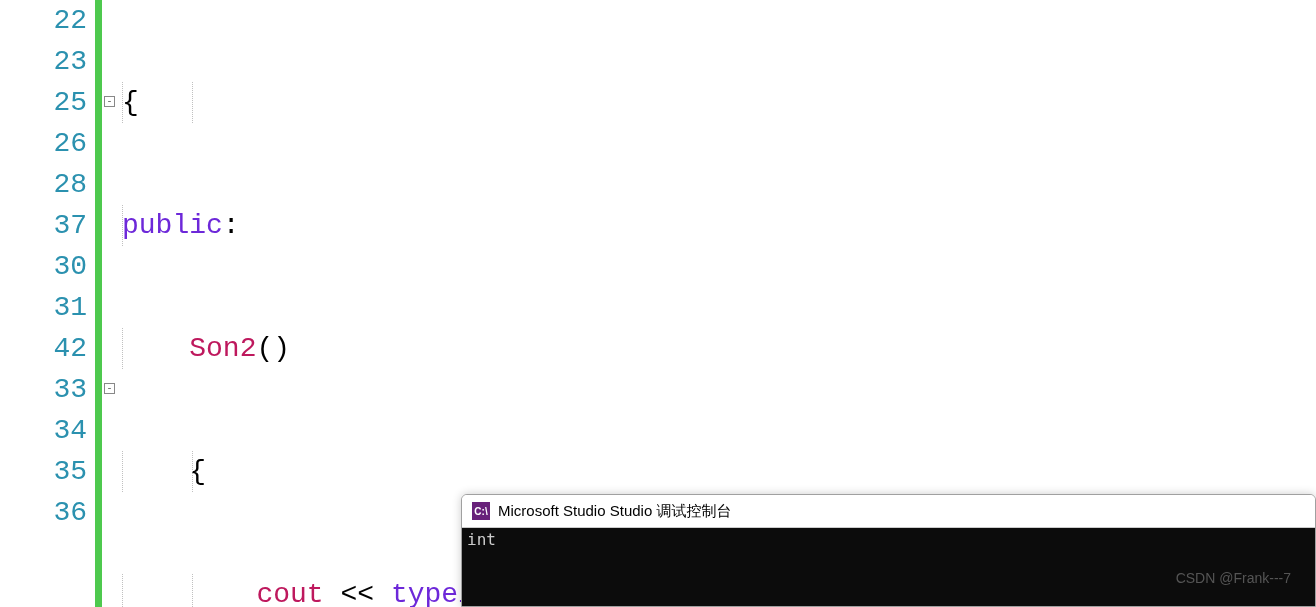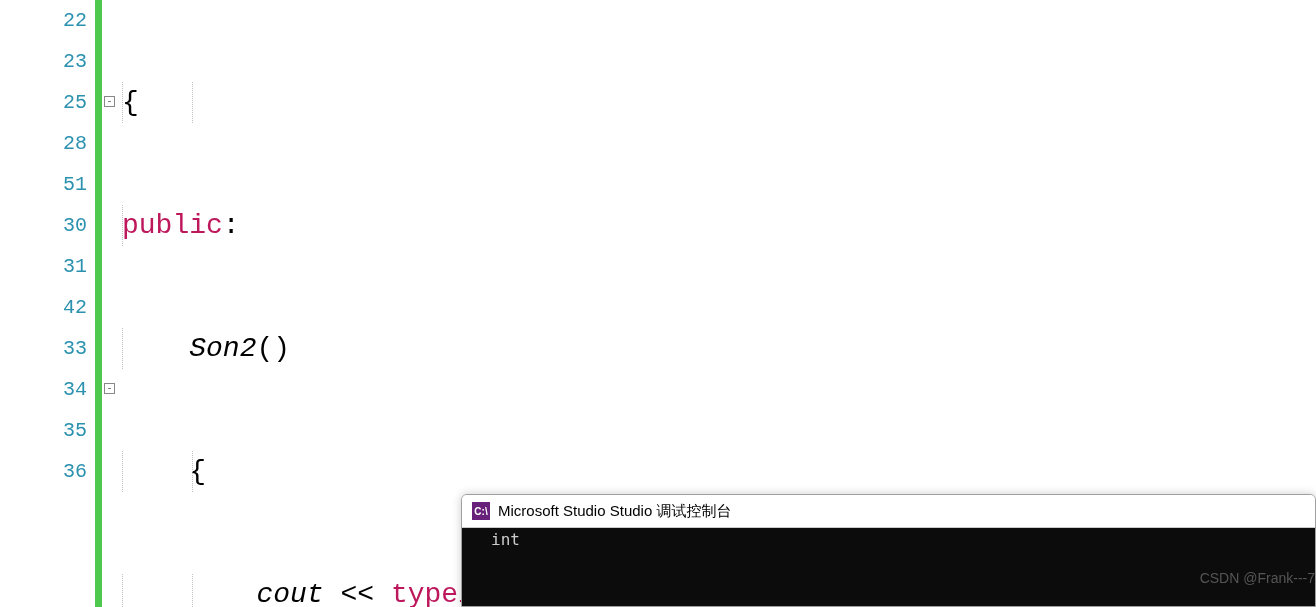--- a/index.html
+++ b/index.html
@@ -19,21 +19,21 @@
     .editor {
       display: flex;
       height: 100%;
     }
     .gutter {
       width: 95px;
       background: #ffffff;
       text-align: right;
       padding-right: 8px;
       color: #2b91af;
-      font-size: 20px;
+      font-size: 28px;
       line-height: 41px;
       user-select: none;
     }
     .gutter-line {
       height: 41px;
     }
     .change-bar {
       width: 7px;
       background: #4ec94e;
     }
@@ -64,23 +64,23 @@
     .code-line {
       height: 41px;
       position: relative;
     }
     .guide {
       position: absolute;
       border-left: 1px dotted #c0c0c0;
       height: 100%;
       top: 0;
     }
-    .kw { color: #be185d; }
+    .kw { color: #6d28d9; }
     .type { color: #2b91af; }
-    .ident { color: #000000; font-style: italic; }
+    .ident { color: #be185d; }
     .punct { color: #000000; }
     
     .console-window {
       position: absolute;
       left: 461px;
       top: 494px;
       width: 855px;
       height: 113px;
       border: 1px solid #a0a0a0;
       border-radius: 6px 6px 0 0;
@@ -116,41 +116,41 @@
       color: #cccccc;
       font-family: 'NSimSun', 'SimSun', monospace;
       font-size: 16px;
       line-height: 20px;
       padding: 2px 5px;
       height: calc(100% - 33px);
       position: relative;
     }
     .console-line {
       height: 20px;
-      margin-left: 24px;
     }
     .watermark {
       position: absolute;
-      right: 0;
+      right: 24px;
       bottom: 18px;
       color: #555;
       font-size: 14px;
       font-family: sans-serif;
     }
   </style>
 </head>
 <body>
 
 <div class="editor">
   <div class="gutter">
     <div class="gutter-line">22</div>
     <div class="gutter-line">23</div>
     <div class="gutter-line">25</div>
+    <div class="gutter-line">26</div>
     <div class="gutter-line">28</div>
-    <div class="gutter-line">51</div>
+    <div class="gutter-line">37</div>
     <div class="gutter-line">30</div>
     <div class="gutter-line">31</div>
     <div class="gutter-line">42</div>
     <div class="gutter-line">33</div>
     <div class="gutter-line">34</div>
     <div class="gutter-line">35</div>
     <div class="gutter-line">36</div>
   </div>
   <div class="change-bar"></div>
   <div class="fold-column">

